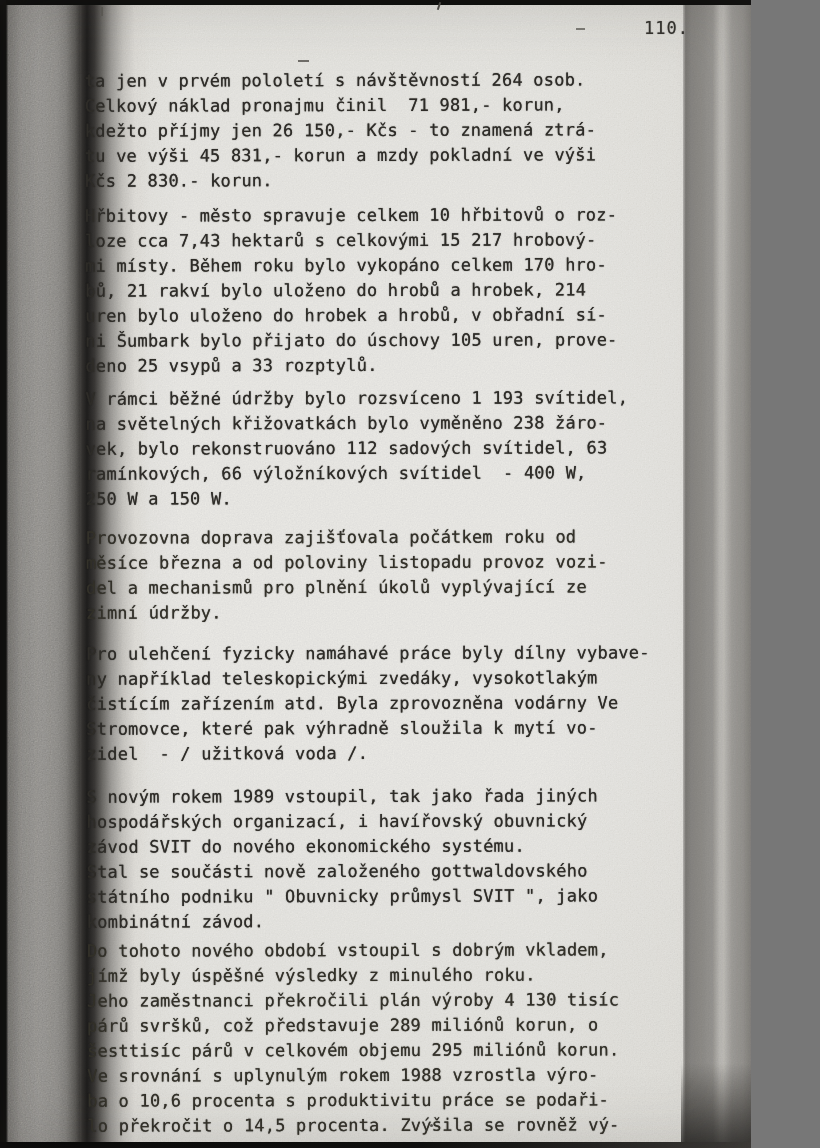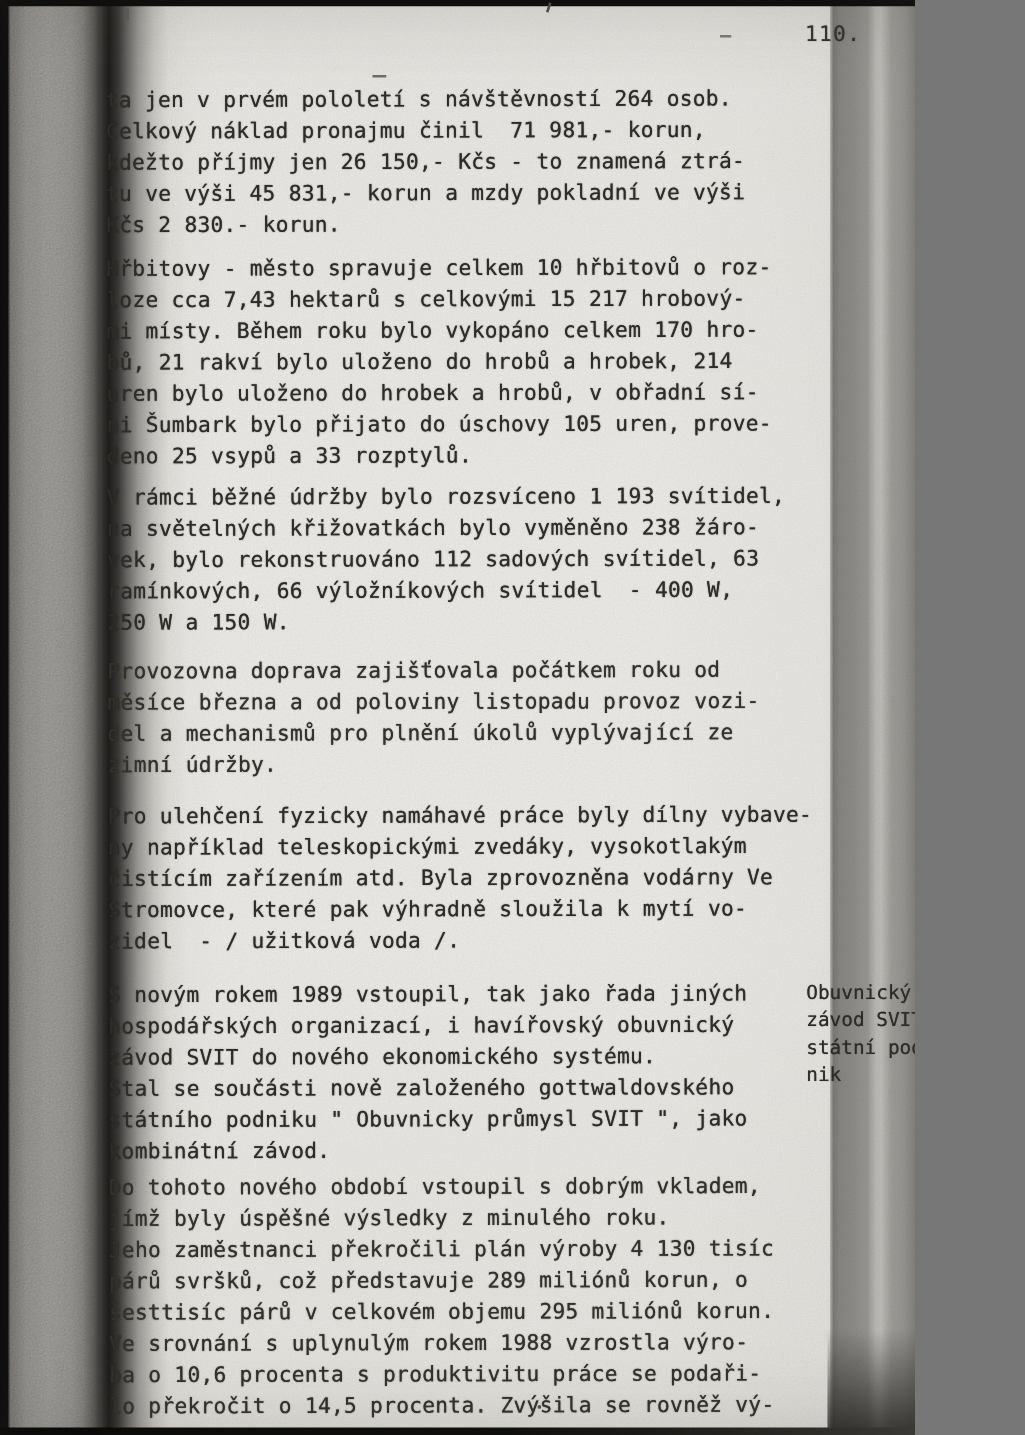--- a/index.html
+++ b/index.html
@@ -1,19 +1,20 @@
 <!DOCTYPE html>
 <html><head>
 <meta charset="utf-8">
 <style>
   html,body{margin:0;padding:0;background:#777;}
   .scan{
     position:relative;width:732px;height:1148px;overflow:hidden;
     background:#f1f0ec;
     font-family:"DejaVu Sans Mono","Liberation Mono",monospace;
+    padding-left:19px;
   }
   
   .paper{
     position:absolute;inset:0;
     background:
       linear-gradient(90deg, rgba(185,183,178,.50) 0%, rgba(205,203,198,.28) 13%,
         rgba(238,237,233,0) 24%, rgba(246,245,241,0) 72%,
         rgba(222,220,215,.30) 90%, rgba(205,203,198,.45) 100%),
       linear-gradient(180deg,#eeede8 0%,#f2f1ed 35%,#f2f1ed 65%,#eae9e4 100%);
   }
@@ -151,26 +152,20 @@
         <div class="tline">jímž byly úspěšné výsledky z minulého roku.</div>
         <div class="tline">Jeho zaměstnanci překročili plán výroby 4 130 tisíc</div>
         <div class="tline">párů svršků, což představuje 289 miliónů korun, o</div>
         <div class="tline">šesttisíc párů v celkovém objemu 295 miliónů korun.</div>
         <div class="tline">Ve srovnání s uplynulým rokem 1988 vzrostla výro-</div>
         <div class="tline">ba o 10,6 procenta s produktivitu práce se podaři-</div>
         <div class="tline">lo překročit o 14,5 procenta. Zvýšila se rovněž vý-</div>
       </div>
     </div>
 
-  <div class="margin-note">
-      <div class="tline">Obuvnický</div>
-      <div class="tline">závod SVIT,</div>
-      <div class="tline">státní pod-</div>
-      <div class="tline">nik</div>
-    </div>
 
   <div class="vignette"></div>
   <div class="speck sp1"></div>
   <div class="speck sp2"></div>
   <div class="speck sp3"></div>
   <div class="speck sp4"></div>
   <div class="speck sp5"></div>
 </div>
 
 </body></html>

